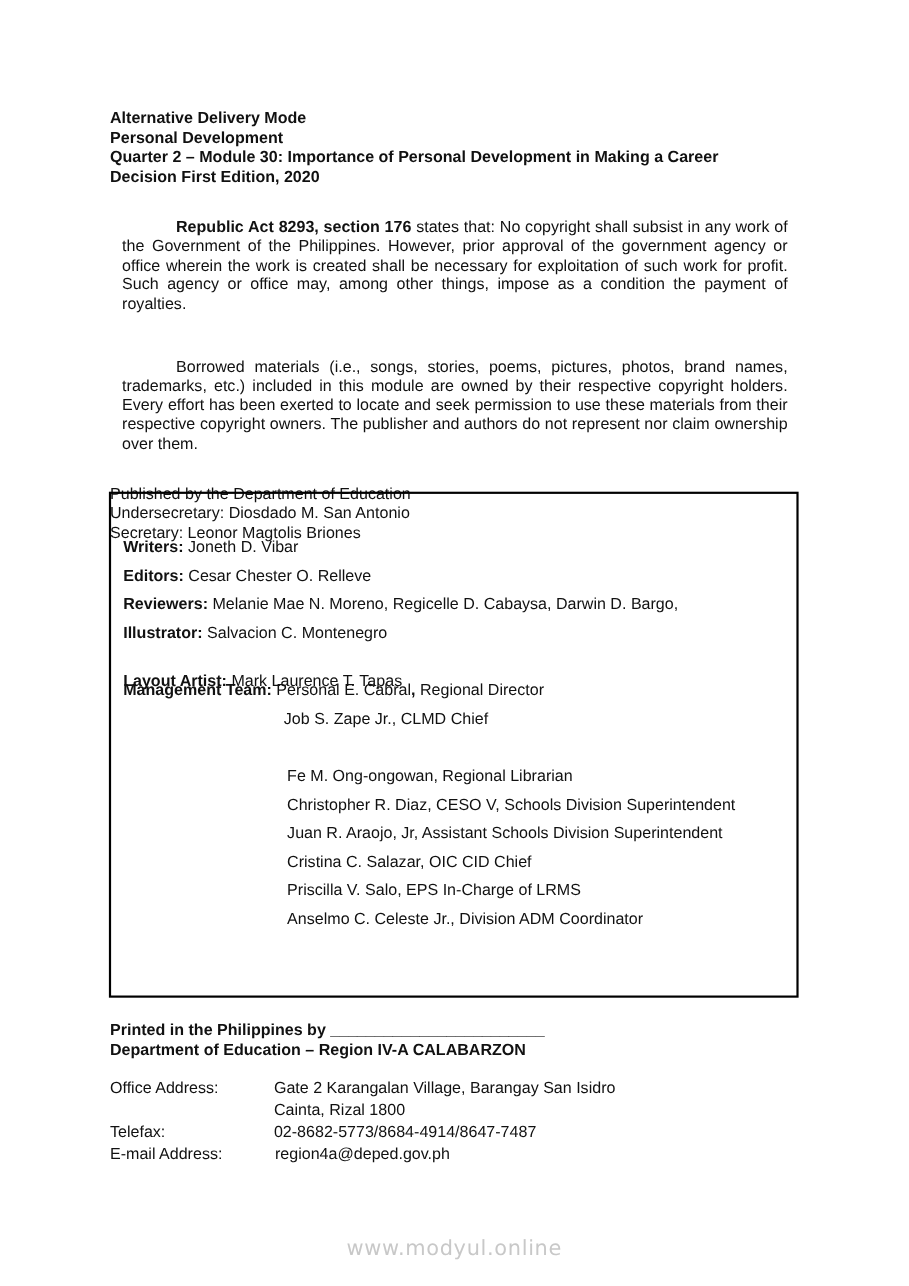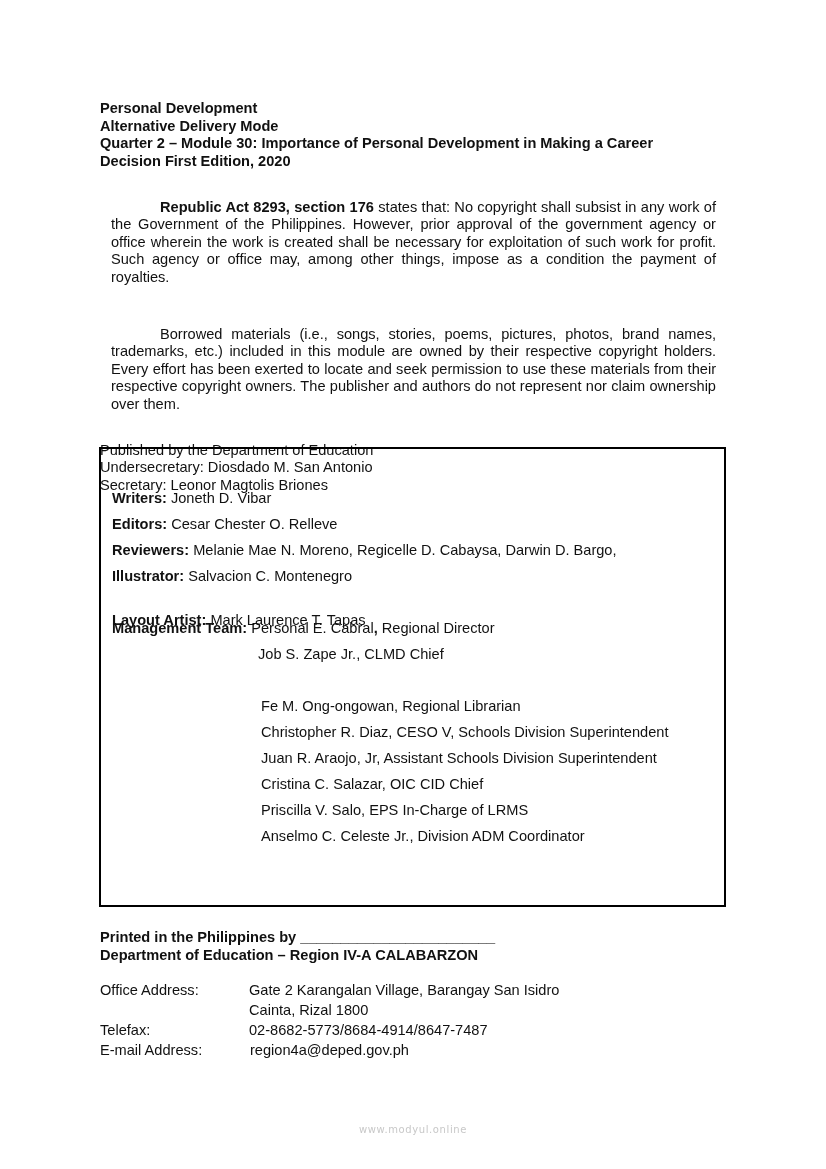--- a/index.html
+++ b/index.html
@@ -20,30 +20,30 @@
     }
     .team-title { position: absolute; top: 14px; left: 0; right: 0; text-align: center; font-weight: bold; }
     .team-line { position: absolute; left: 11px; white-space: nowrap; }
     .team-line b { font-weight: bold; }
     .mgmt-line { position: absolute; white-space: nowrap; }
     .printed { position: absolute; left: 100px; top: 929px; font-weight: bold; line-height: 17.5px; }
     .addr-label { position: absolute; left: 100px; white-space: nowrap; }
     .addr-value { position: absolute; left: 249px; white-space: nowrap; }
     .watermark {
       position: absolute; top: 1124px; left: 0; width: 826px; text-align: center;
-      color: #c8c8c8; font-size: 10px; letter-spacing: 0.6px;
+      color: #c8c8c8; font-size: 19px; letter-spacing: 0.6px;
       font-family: "DejaVu Sans", sans-serif;
     }
   </style>
 </head>
 <body>
 
 <div class="page">
+  <p class="hdr">Alternative Delivery Mode</p>
   <p class="hdr">Personal Development</p>
-  <p class="hdr">Alternative Delivery Mode</p>
   <p class="hdr justify">
     <span>Quarter 2 – Module 30: Importance of Personal Development in Making a Career</span><br>
     <span>Decision First Edition, 2020</span>
   </p>
   <div class="gap"></div>
   <p class="para"><b>Republic Act 8293, section 176</b><span> states that: No copyright shall subsist in any work of the Government of the Philippines. However, prior approval of the government agency or office wherein the work is created shall be necessary for exploitation of such work for profit. Such agency or office may, among other things, impose as a condition the payment of royalties.</span></p>
   <div class="gap"></div>
   <p class="para">Borrowed materials (i.e., songs, stories, poems, pictures, photos, brand names, trademarks, etc.) included in this module are owned by their respective copyright holders. Every effort has been exerted to locate and seek permission to use these materials from their respective copyright owners. The publisher and authors do not represent nor claim ownership over them.</p>
   <div class="gap"></div>
   <p class="pub">Published by the Department of Education</p>

